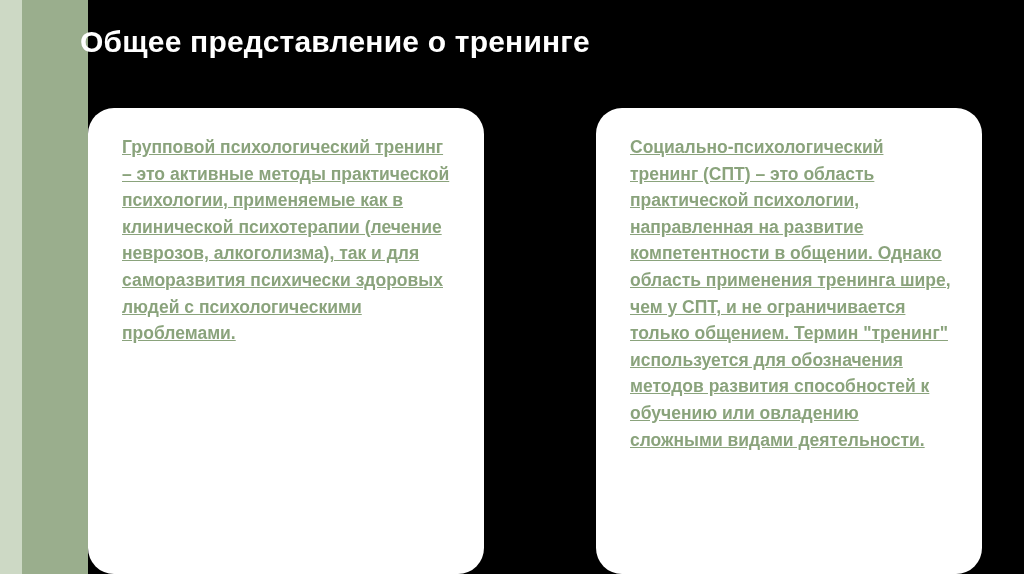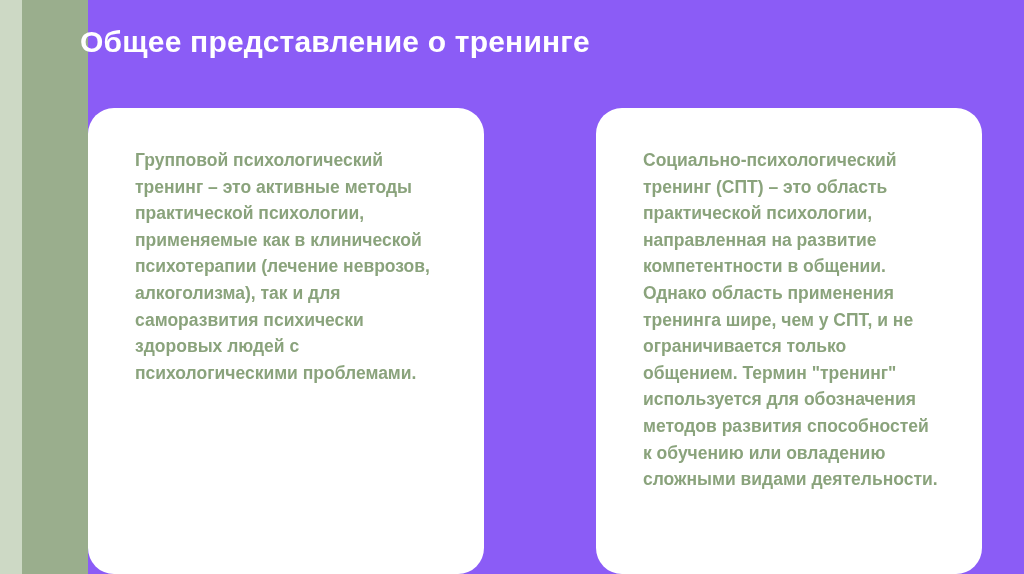--- a/index.html
+++ b/index.html
@@ -4,21 +4,21 @@
 <style>
   html, body {
     margin: 0;
     padding: 0;
     background: #ffffff;
   }
   .slide {
     position: relative;
     width: 1024px;
     height: 574px;
-    background: #8b5cf6;
+    background: #000000;
     overflow: hidden;
     font-family: "Liberation Sans", sans-serif;
   }
   
   .stripe-light {
     position: absolute;
     left: 0;
     top: 0;
     width: 22px;
     height: 574px;
@@ -48,21 +48,22 @@
     background: #ffffff;
     border-radius: 26px;
     box-sizing: border-box;
     padding: 26px 30px 24px 34px;
     color: #8aa37c;
     font-size: 17.5px;
     font-weight: bold;
     line-height: 1.52;
   }
   .card p {
-    margin: 13px;
+    margin: 0;
+    text-decoration: underline;
   }
   .card-left {
     left: 88px;
     top: 108px;
     width: 396px;
     height: 466px;
   }
   .card-right {
     left: 596px;
     top: 108px;

